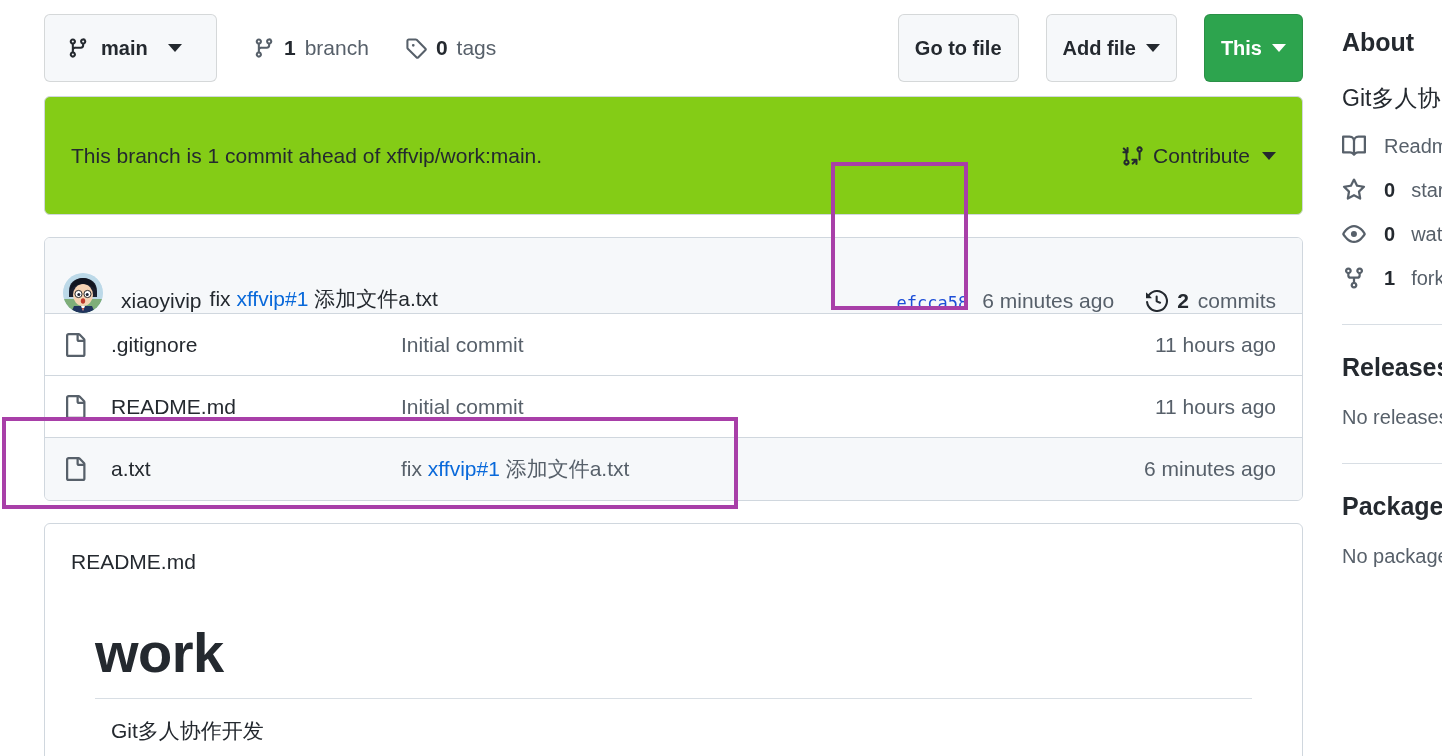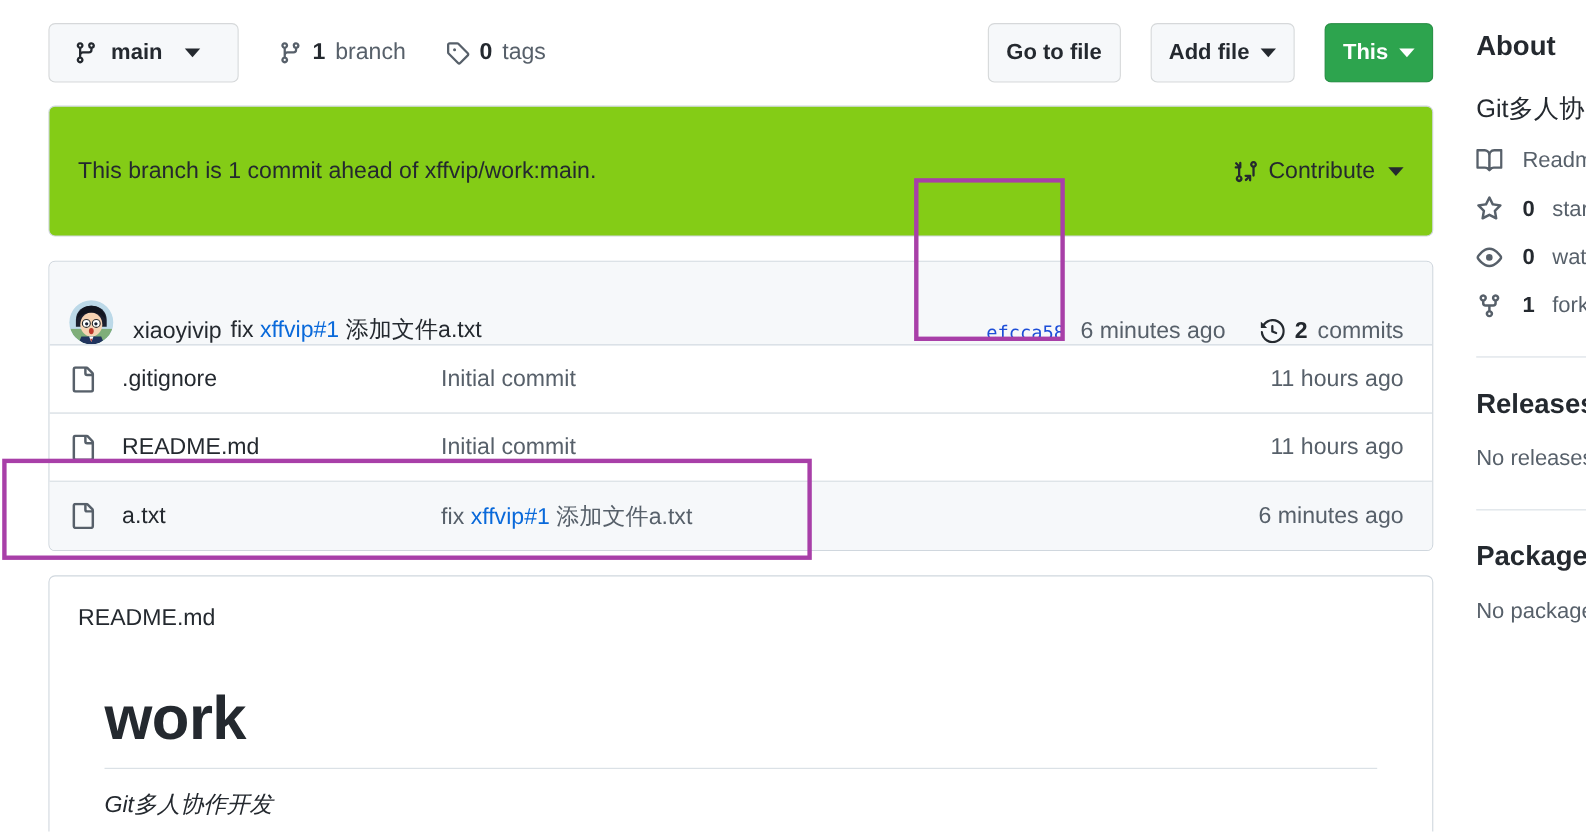--- a/index.html
+++ b/index.html
@@ -47,21 +47,21 @@
     display: inline-flex;
     align-items: center;
     gap: 8px;
     background: #f6f8fa;
     border: 1px solid rgba(27,31,36,0.15);
     border-radius: 6px;
     font-size: 20px;
     font-weight: bold;
     color: #24292f;
     padding: 0 16px;
-    height: 54px;
+    height: 68px;
     box-sizing: border-box;
     cursor: pointer;
     line-height: 1;
   }
   .btn-branch { min-width: 173px; justify-content: flex-start; padding-left: 22px; }
   .btn-branch .lbl { margin-left: 4px; margin-right: 10px; }
   .btn-plain { font-weight: bold; }
   .btn-green {
     background: #2da44e;
     border-color: rgba(27,31,36,0.15);
@@ -193,24 +193,23 @@
   .readme-h1 {
     font-size: 56px;
     font-weight: bold;
     margin: 48px 0 0 0;
     padding-bottom: 14px;
     border-bottom: 1px solid #d8dee4;
     line-height: 1.1;
     letter-spacing: -0.5px;
   }
   .readme-p {
-    margin: 18px 0 0 0;
-    font-size: 21px;
-    color: #24292f;
-    font-style: italic;
+    margin: 18px 0 0 16px;
+    font-size: 21px;
+    color: #24292f;
   }
 
   
   .side-h {
     font-size: 25px;
     font-weight: bold;
     color: #24292f;
     margin-top: 28px;
     white-space: nowrap;
   }

